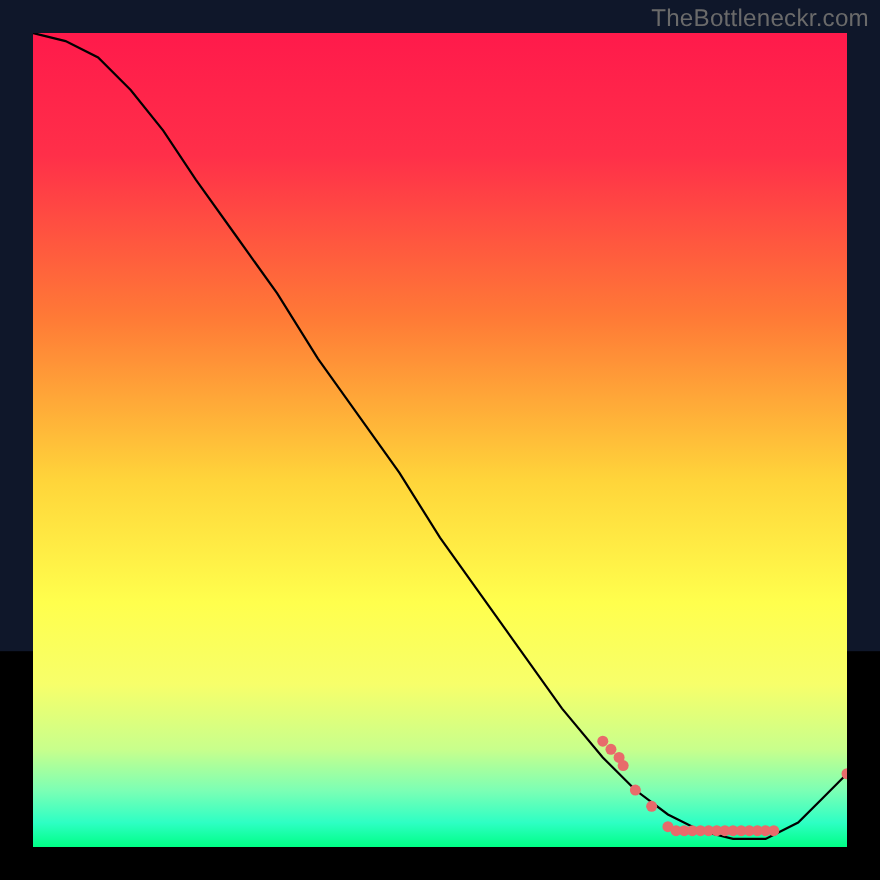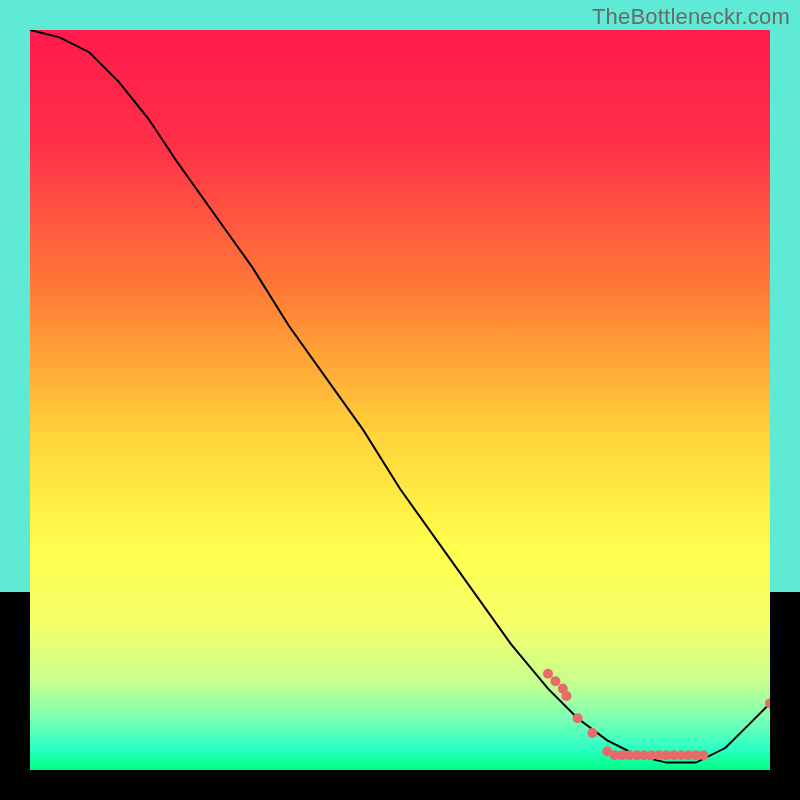--- a/index.html
+++ b/index.html
@@ -8,21 +8,21 @@
     background: #000;
     width: 800px;
     height: 800px;
     overflow: hidden;
     font-family: Arial, Helvetica, sans-serif;
   }
   .frame {
     position: relative;
     width: 800px;
     height: 592px;
-    background: #5eead4;
+    background: #0f172a;
   }
   .watermark {
     position: absolute;
     top: 4px;
     right: 10px;
     color: #6a6a6a;
     font-size: 22px;
     font-weight: 500;
     letter-spacing: 0.2px;
   }

